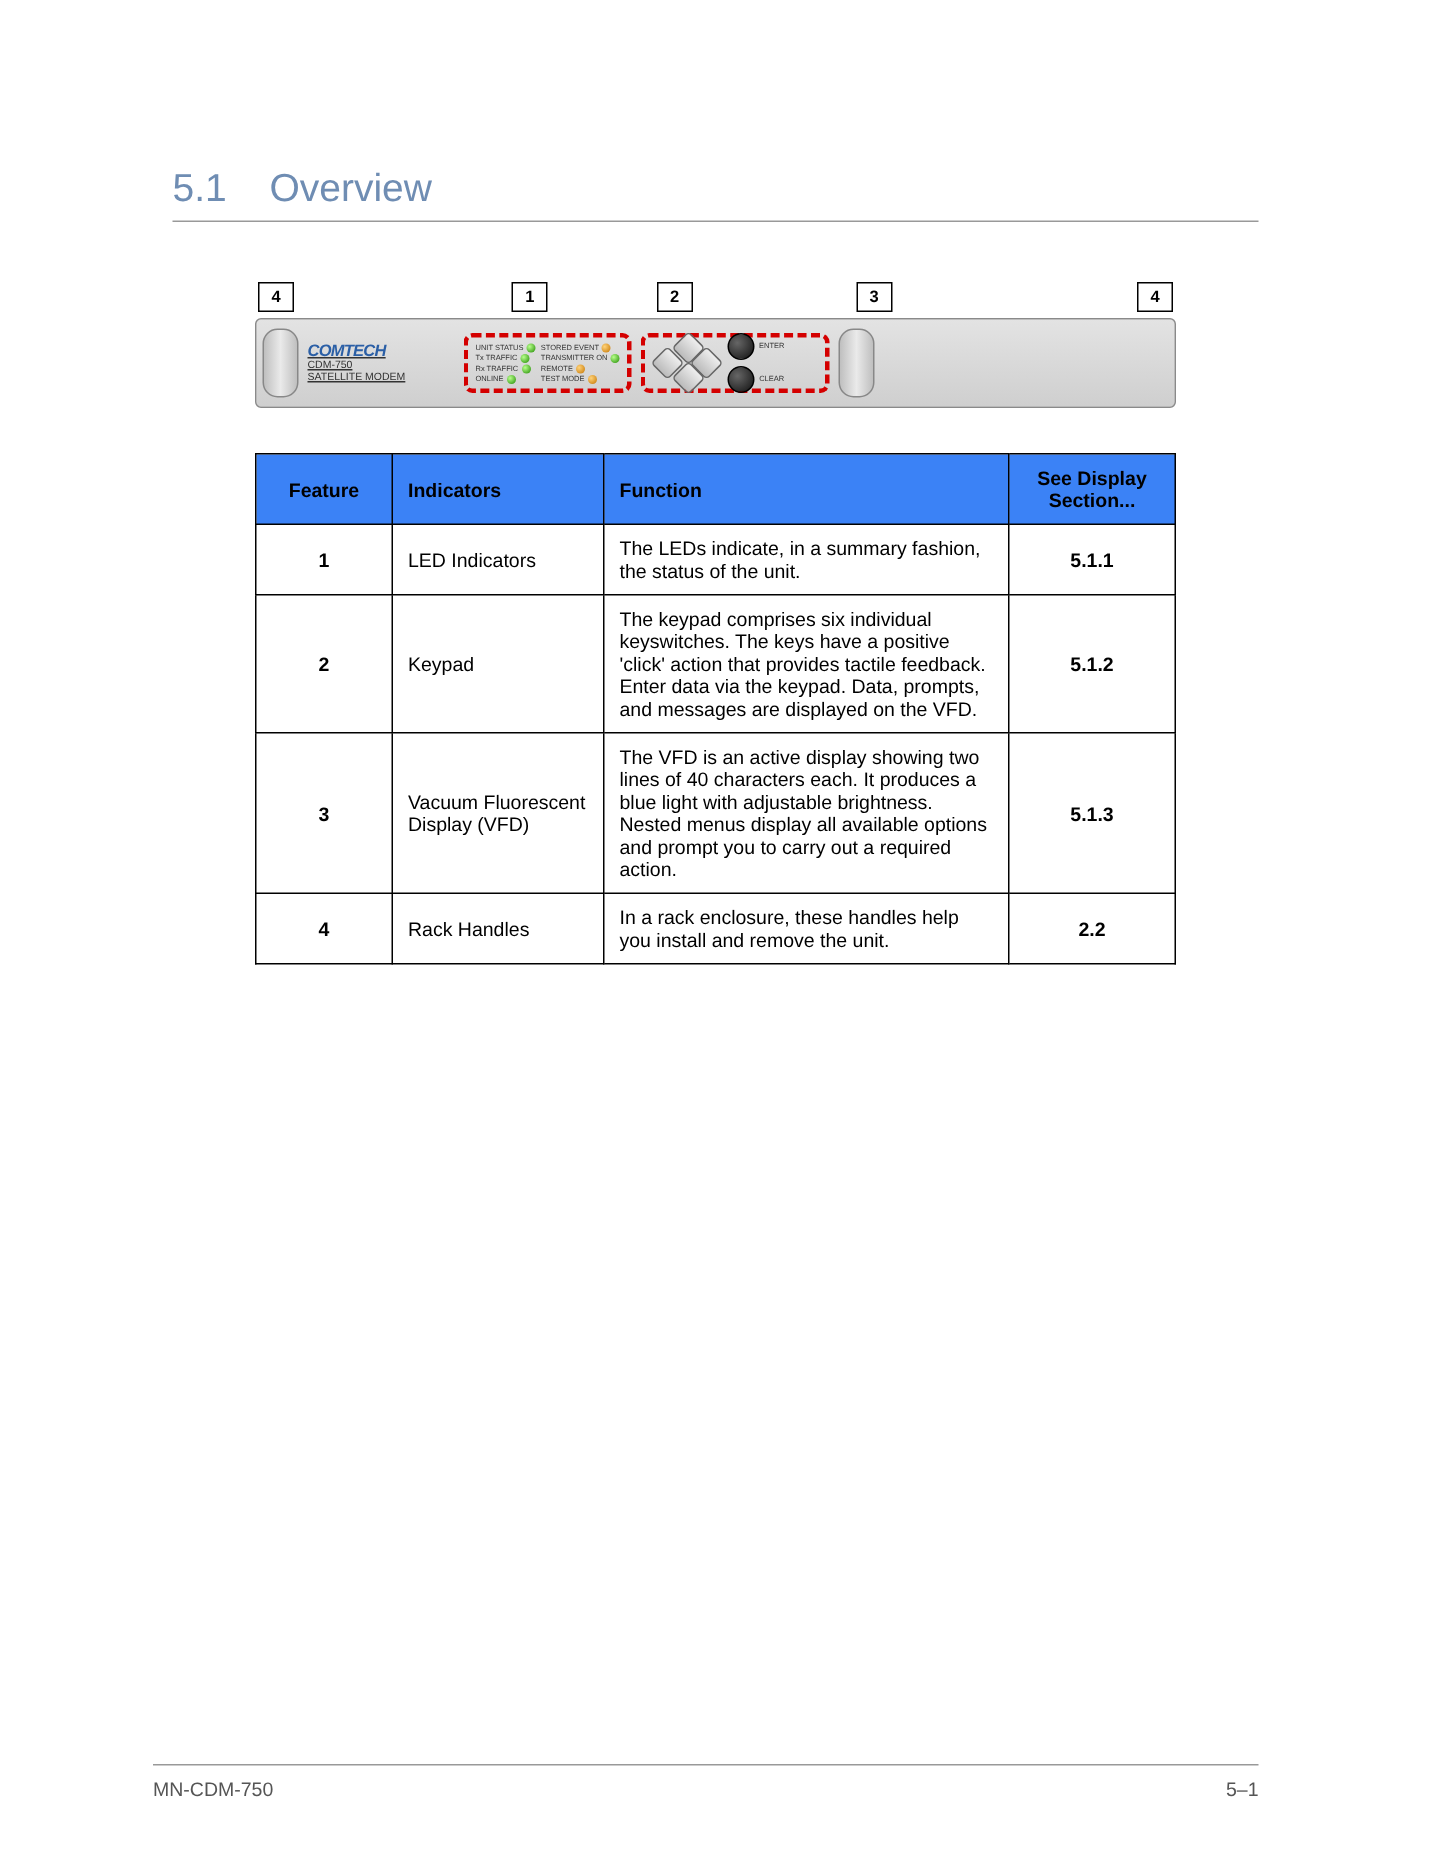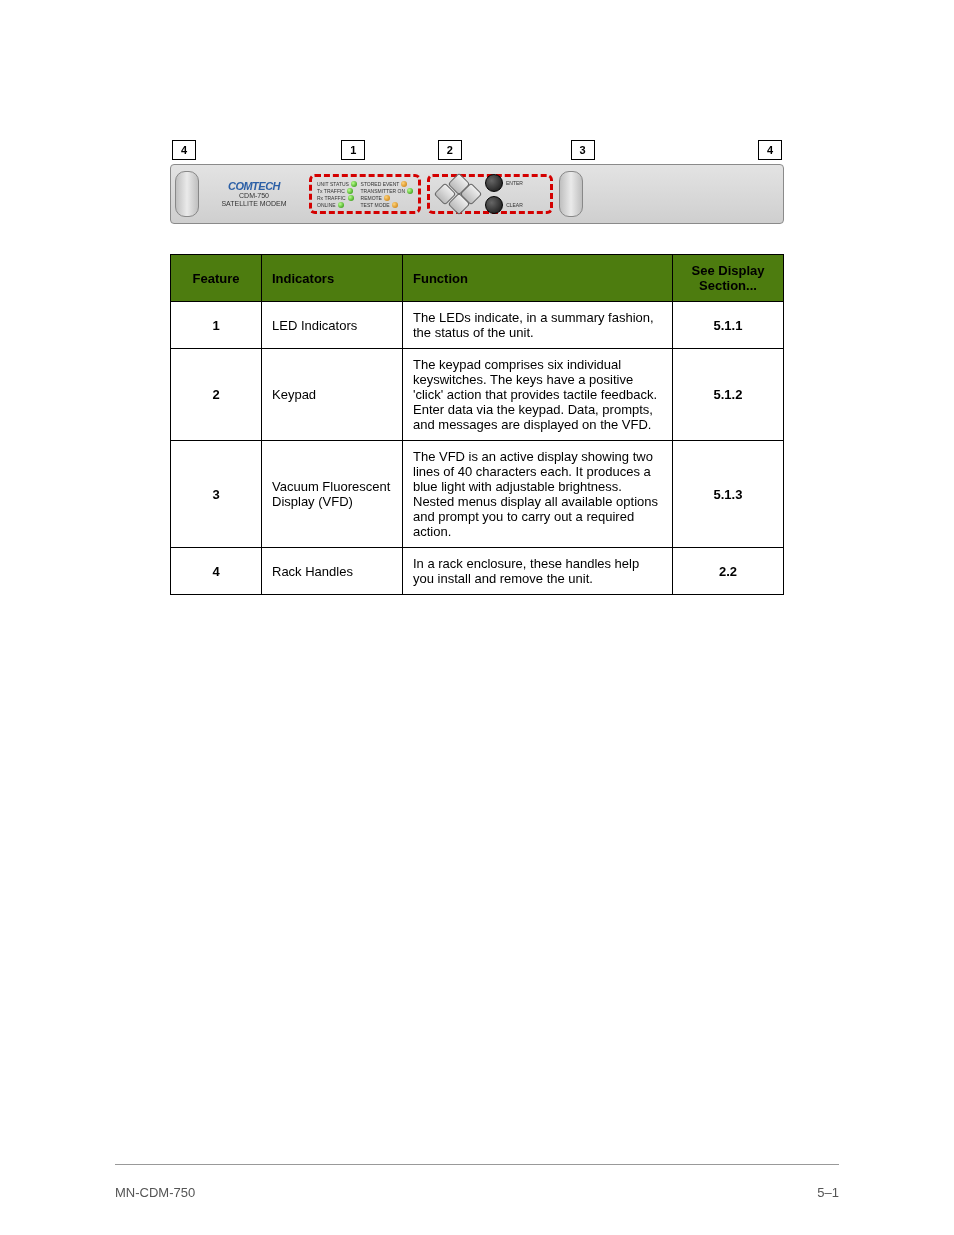--- a/index.html
+++ b/index.html
@@ -74,24 +74,24 @@
   }
   .handle {
     width: 22px;
     height: 44px;
     background: linear-gradient(90deg,#bfbfbf,#eaeaea,#bfbfbf);
     border: 1px solid #888;
     border-radius: 10px;
   }
   .brandblock {
     width: 98px;
-    text-align: center;
     font-size: 7px;
     line-height: 1.1;
     color: #333;
+    text-decoration: underline;
   }
   .brandblock .logo {
     font-size: 11px;
     font-weight: bold;
     font-style: italic;
     color: #2b5fa6;
     letter-spacing: -0.5px;
   }
   .dash-group {
     border: 3px dashed #d40000;
@@ -169,49 +169,53 @@
     margin: 0 auto;
     width: 100%;
   }
   table.features th, table.features td {
     border: 1px solid #000;
     padding: 8px 10px;
     font-size: 13px;
     vertical-align: middle;
   }
   table.features th {
-    background: #4d7c0f;
+    background: #3b82f6;
     font-weight: bold;
     text-align: center;
   }
   table.features th.desc, table.features th.func { text-align: left; }
   td.center { text-align: center; font-weight: bold; }
   td.desc   { font-weight: normal; }
   td.func   { font-weight: normal; font-size: 12px; }
 
   .footer {
     position: absolute;
     bottom: 35px;
-    left: 115px;
+    left: 102px;
     right: 115px;
     border-top: 1px solid #999;
     font-size: 13px;
     color: #555;
     display: flex;
     justify-content: space-between;
-    padding-top: 20px;
+    padding-top: 8px;
   }
   .table-wrap { margin: 0 55px; }
 </style>
 </head>
 <body>
 
 <div class="page">
 
 
+  <div class="section-row">
+    <span class="section-num">5.1</span>
+    <span class="section-title">Overview</span>
+  </div>
 
   <div class="device-wrap">
     <div class="callout-row">
       <div class="callout">4</div>
       <div style="flex:0.8"></div>
       <div class="callout">1</div>
       <div style="flex:0.4"></div>
       <div class="callout">2</div>
       <div style="flex:0.6"></div>
       <div class="callout">3</div>

